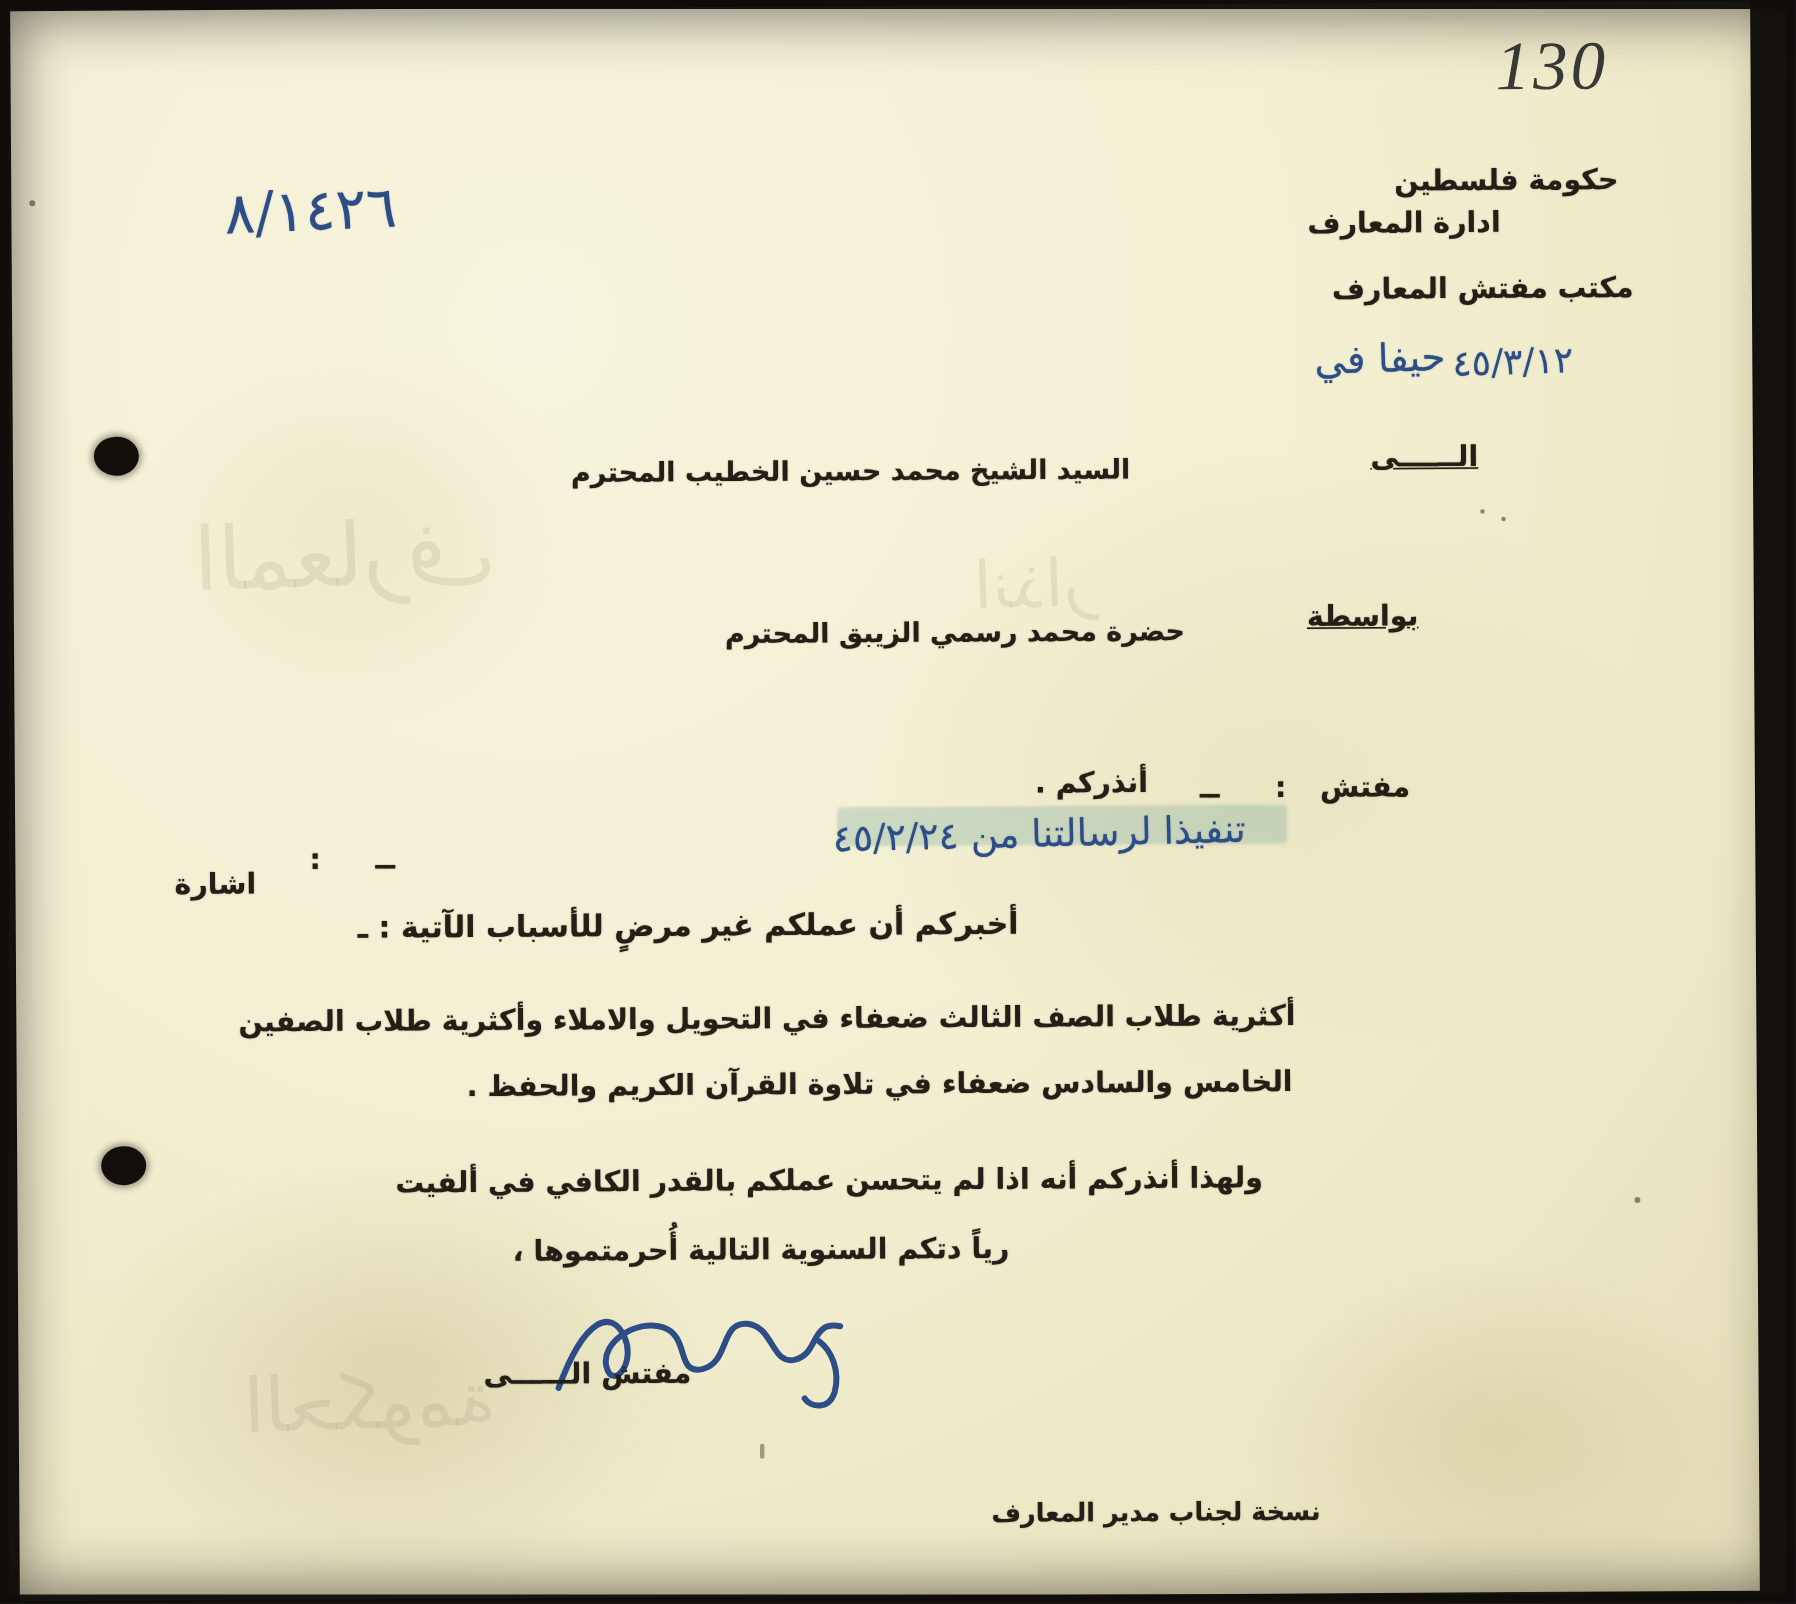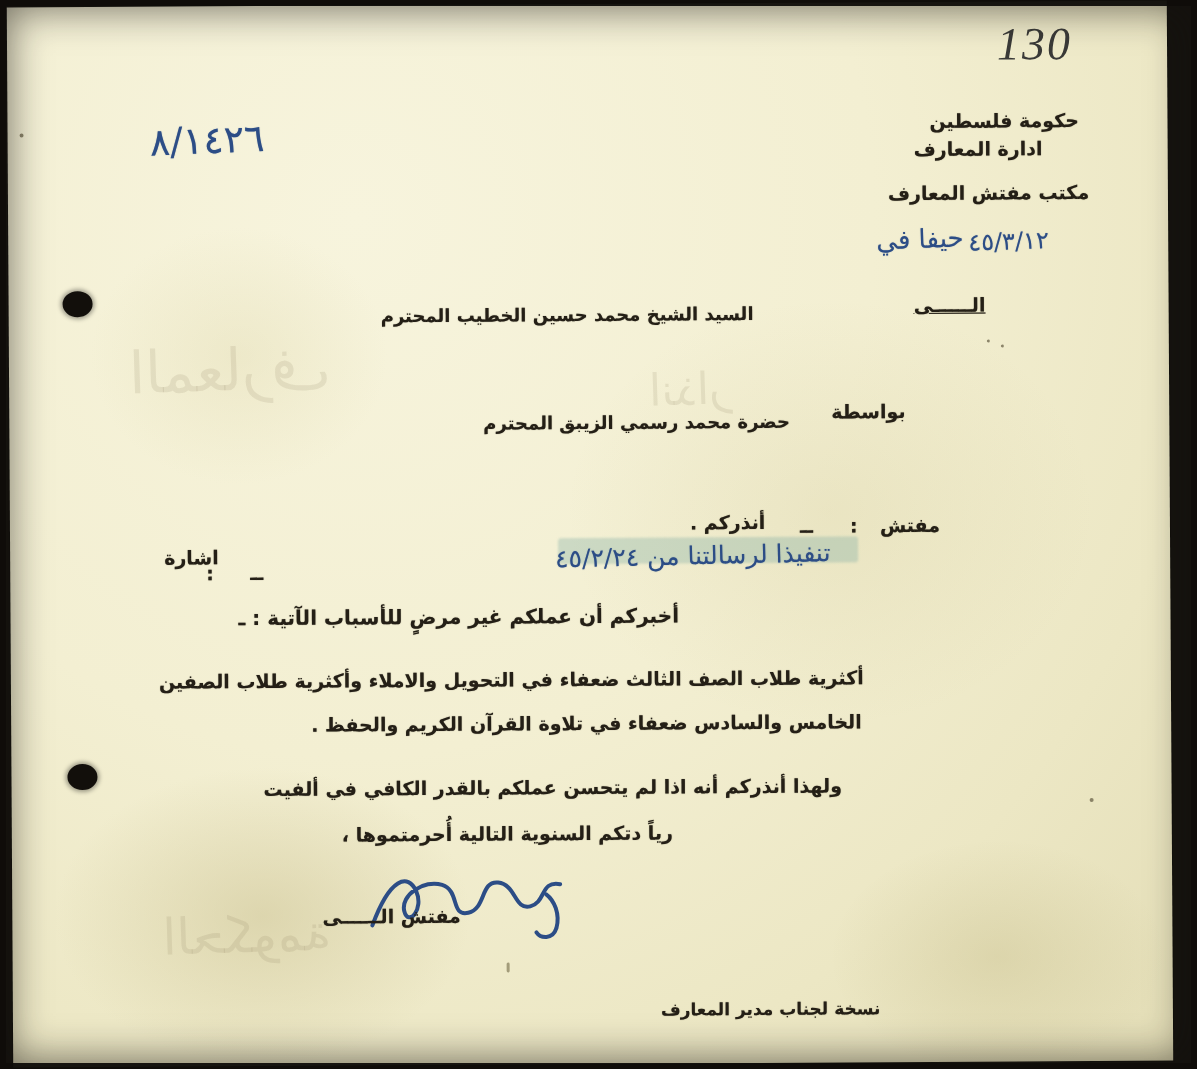--- a/index.html
+++ b/index.html
@@ -174,41 +174,41 @@
     <div class="speck p3"></div>
     <div class="speck p4"></div>
     <div class="speck p5"></div>
 
     <div class="hole h1"></div>
     <div class="hole h2"></div>
 
     <div class="pencil" style="left:990px; top:16px;">130</div>
 
     <div class="typed t-head" style="left:922px; top:92px;margin-top:16px;">حكومة فلسطين</div>
-    <div class="typed t-head" style="left:906px; top:136px;text-align:right;">ادارة المعارف</div>
+    <div class="typed t-head" style="left:864px; top:136px;text-align:right;">ادارة المعارف</div>
     <div class="typed t-head" style="left:880px; top:180px;">مكتب مفتش المعارف</div>
 
     <div class="ink" style="left:142px; top:112px; font-size:38px; letter-spacing:3px; transform:rotate(-2deg);">٨/١٤٢٦</div>
 
     <div class="ink" style="left:868px; top:222px; font-size:26px; transform:rotate(-1.5deg);">حيفا في</div>
     <div class="ink" style="left:960px; top:226px; font-size:24px; letter-spacing:1px; transform:rotate(-1.5deg);">٤٥/٣/١٢</div>
 
     <div class="typed t-head" style="left:905px; top:292px;text-decoration:underline;">الــــــى</div>
     <div class="typed t-head" style="left:372px; top:300px; font-size:18px;">السيد الشيخ محمد حسين الخطيب المحترم</div>
 
-    <div class="typed t-head" style="left:822px; top:398px;">بواسطة</div>
+    <div class="typed t-head" style="left:862px; top:398px;text-decoration:underline;">بواسطة</div>
     <div class="typed t-head" style="left:474px; top:408px; font-size:18px;">حضرة محمد رسمي الزيبق المحترم</div>
 
     <div class="typed t-head" style="left:870px; top:512px;">مفتش</div>
     <div class="typed t-head" style="left:840px; top:512px;">:</div>
     <div class="typed t-head" style="left:790px; top:512px;">ــ</div>
     <div class="typed t-head" style="left:680px; top:508px;">أنذركم .</div>
 
     <div class="hl" style="left:548px; top:534px; width:300px; height:26px;"></div>
-    <div class="typed t-head" style="left:106px; top:540px;margin-left:48px;">اشارة</div>
+    <div class="typed t-head" style="left:106px; top:572px;">اشارة</div>
     <div class="typed t-head" style="left:196px; top:556px;">:</div>
     <div class="typed t-head" style="left:240px; top:556px;">ــ</div>
     <div class="ink" style="left:545px; top:538px; font-size:25px; transform:rotate(-1deg);">تنفيذا لرسالتنا من ٤٥/٢/٢٤</div>
 
     <div class="typed t-body" style="left:228px; top:600px;">أخبركم أن عملكم غير مرضٍ للأسباب الآتية : ـ</div>
 
     <div class="typed t-body" style="left:148px; top:664px; font-size:19px;">أكثرية طلاب الصف الثالث ضعفاء في التحويل والاملاء وأكثرية طلاب الصفين</div>
     <div class="typed t-body" style="left:300px; top:708px; font-size:19px;">الخامس والسادس ضعفاء في تلاوة القرآن الكريم والحفظ .</div>
 
     <div class="typed t-body" style="left:252px; top:772px; font-size:19px;">ولهذا أنذركم أنه اذا لم يتحسن عملكم بالقدر الكافي في ألفيت</div>

